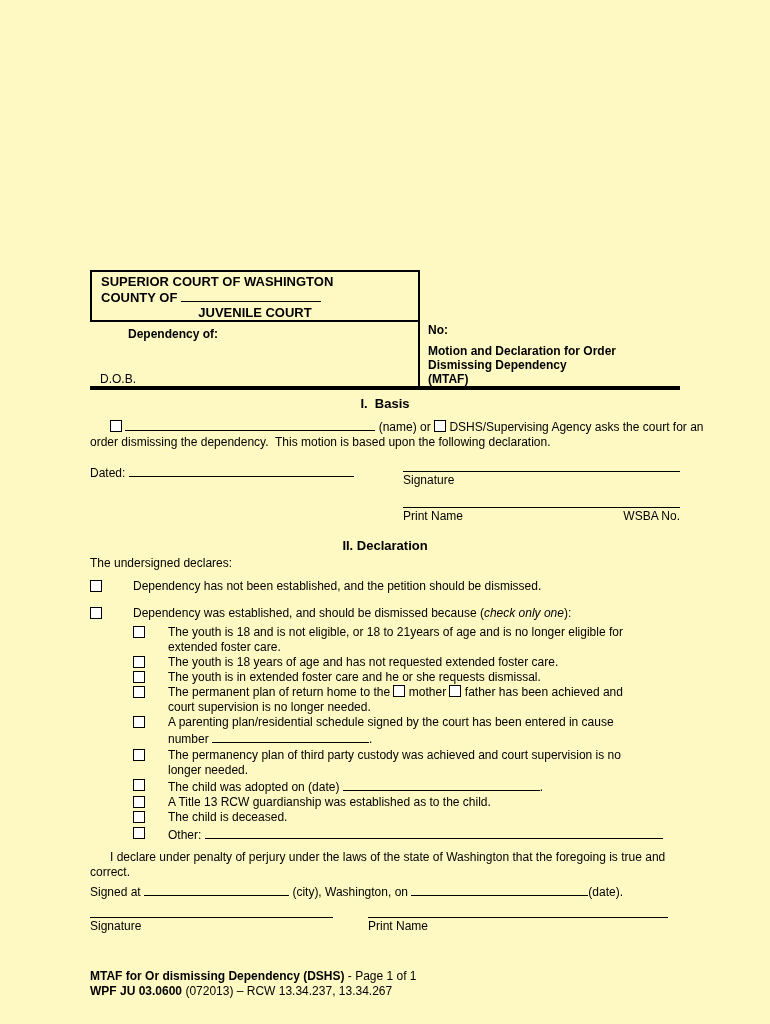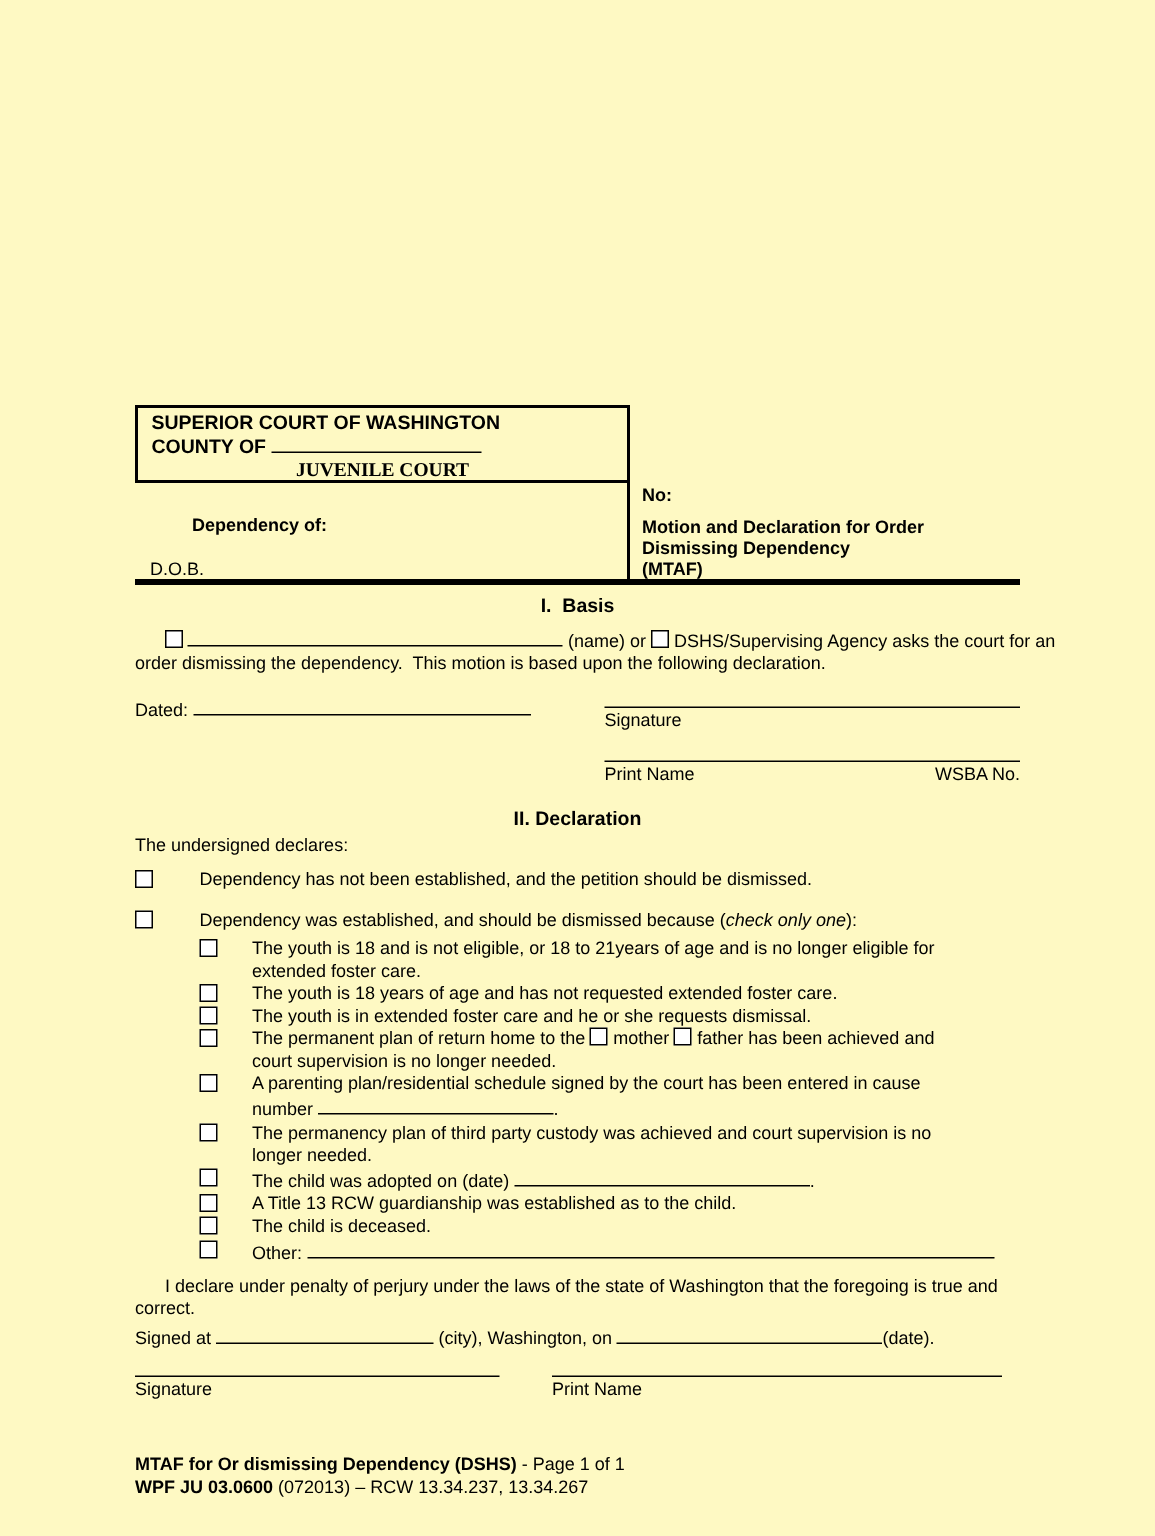--- a/index.html
+++ b/index.html
@@ -20,22 +20,22 @@
 
   
   .caption{position:relative;height:120px;}
   .court-box{
     position:absolute;left:0;top:0;width:330px;height:52px;
     border:2px solid #000;box-sizing:border-box;
     padding:2px 0 0 9px;font-weight:bold;font-size:13px;line-height:15px;
   }
   .county-blank{display:inline-block;width:140px;border-bottom:1.5px solid #000;height:12px;vertical-align:baseline;}
   .jline{text-align:center;margin-right:9px;}
-  .jline span{display:inline-block;padding:0 13px;border-bottom:1.5px solid #000;font-family:Liberation Serif, serif;}
-  .dep-label{position:absolute;left:10px;top:73px;font-weight:bold;padding-left:28px;}
+  .jline span{display:inline-block;padding:0 13px;border-bottom:1.5px solid #000;}
+  .dep-label{position:absolute;left:10px;top:57px;font-weight:bold;padding-left:28px;}
   .dob-label{position:absolute;left:10px;top:102px;}
   .vline{position:absolute;left:328px;top:50px;width:2px;height:66px;background:#000;}
   .right-col{position:absolute;left:338px;top:53px;width:250px;line-height:15px;}
   .no-label{font-weight:bold;}
   .form-title{margin-top:6px;font-weight:bold;line-height:14px;}
   .thick-line{position:absolute;left:0;top:116px;width:590px;height:4px;background:#000;}
 
   .heading{font-size:13px;font-weight:bold;text-align:center;line-height:15px;margin:0;white-space:pre;}
   .h1{margin-top:6px;}
   .h2{margin-top:6px;}

